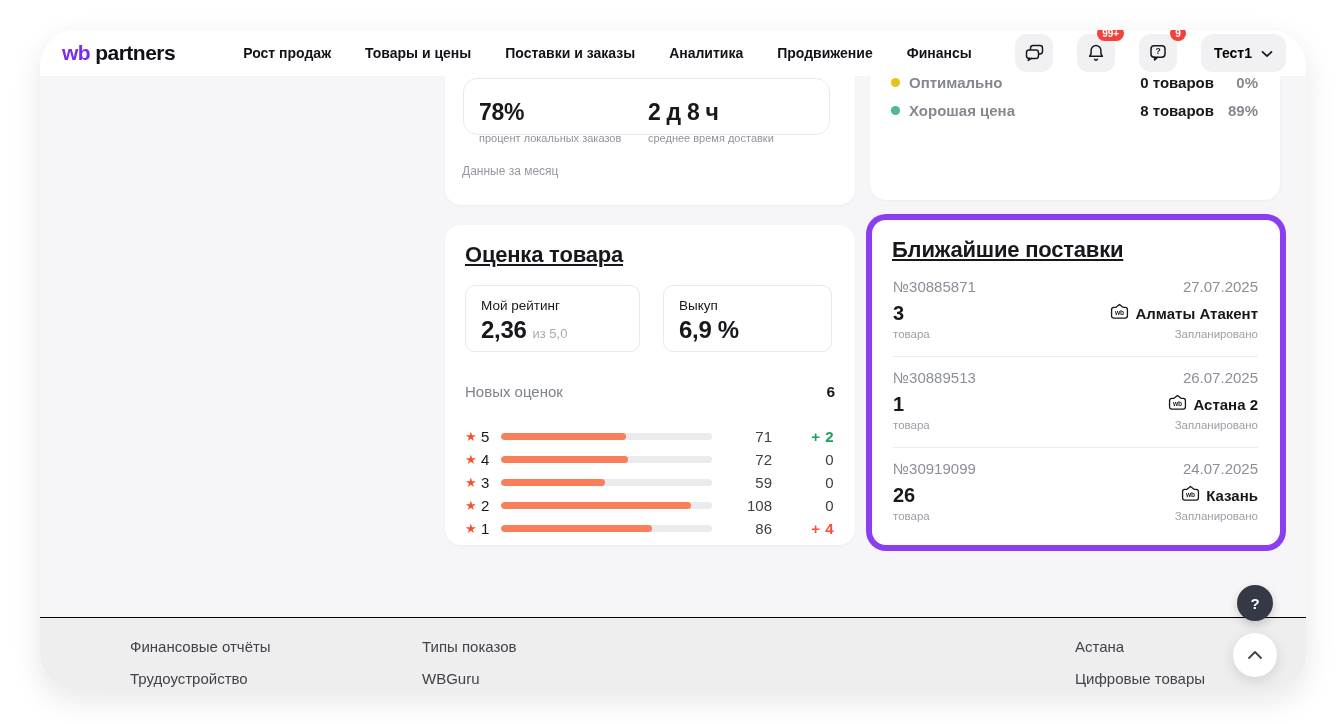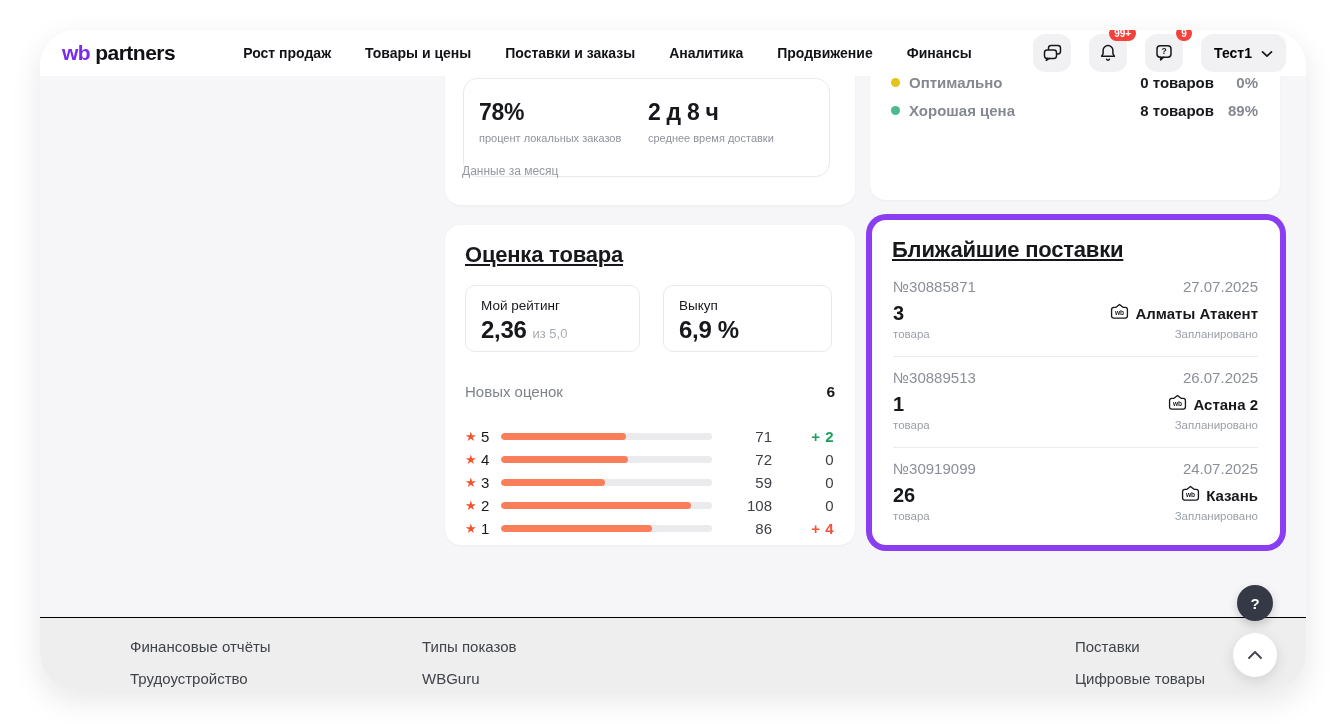--- a/index.html
+++ b/index.html
@@ -11,36 +11,36 @@
             box-shadow:0 10px 30px rgba(20,20,40,0.10); }
 
   
   .header { position:absolute; left:0; top:0; right:0; height:46px; background:#fff;
             display:flex; align-items:center; z-index:30; }
   .logo { margin-left:22px; font-size:21px; font-weight:700; letter-spacing:-0.5px; display:flex; gap:5px; }
   .logo .wb { color:#7a2bf0; }
   .logo .partners { color:#101116; }
   .nav { display:flex; gap:34px; margin-left:68px;text-align:right; }
   .nav a { font-size:14px; font-weight:700; color:#121318; text-decoration:none; white-space:nowrap; cursor:pointer; }
-  .actions { margin-left:auto; margin-right:20px; display:flex; gap:18px; align-items:flex-end; }
+  .actions { margin-left:auto; margin-right:20px; display:flex; gap:24px; align-items:flex-end; }
   .icon-btn { position:relative; width:38px; height:38px; border-radius:12px; background:#f1f1f3;
               display:flex; align-items:center; justify-content:center; cursor:pointer; border:none; }
   .icon-btn svg { display:block; }
   .badge { position:absolute; top:-8px; right:-9px; background:#f5413c; color:#fff;
            font-size:10px; font-weight:700; line-height:1; padding:3px 5px 2px;
            border-radius:9px; min-width:16px; text-align:center; }
   .account { height:38px; border-radius:12px; background:#f1f1f3; display:flex; align-items:center;
              gap:9px; padding:0 13px; font-size:14px; font-weight:700; cursor:pointer; border:none; }
 
   
   .content { position:absolute; left:0; top:46px; right:0; height:541px; background:#f6f6f8; overflow:hidden; }
   .card { position:absolute; background:#fff; border-radius:16px; box-shadow:0 1px 3px rgba(20,20,40,0.04); }
 
   .card-a { left:405px; top:-64px; width:410px; height:193px; }
-  .metric-box { position:absolute; left:18px; top:66px; width:367px; height:99px;
+  .metric-box { position:absolute; left:18px; top:66px; width:367px; height:57px;
                 border:1px solid #e9e9ed; border-radius:14px; }
   .metric { position:absolute; top:20px; }
   .metric .v { font-size:23px; font-weight:700; letter-spacing:-0.3px; }
   .metric .l { font-size:11px; color:#8f939b; margin-top:6px; }
   .footnote { position:absolute; left:17px; top:152px; font-size:12px; color:#9599a1; }
 
   .card-b { left:830px; top:-64px; width:410px; height:188px; }
   .legend { position:absolute; left:21px; right:22px; top:60px; }
   .legend-row { display:flex; align-items:center; height:20px; margin-bottom:8px;font-weight:bold; }
   .dot { width:9px; height:9px; border-radius:50%; margin-right:9px; flex:none; }
@@ -323,21 +323,21 @@
   <div class="footerbar" id="footerWrap">
       <div class="fcol" style="left: 90px;">
         <a>Финансовые отчёты</a>
         <a>Трудоустройство</a>
       </div>
       <div class="fcol" style="left: 382px;">
         <a>Типы показов</a>
         <a>WBGuru</a>
       </div>
       <div class="fcol" style="left: 1035px;">
-        <a>Поставки</a>
+        <a>Астана</a>
         <a>Цифровые товары</a>
       </div>
     </div>
 
   <button class="help-float">
     <span>?</span>
   </button>
   <button class="top-float">
     <span>
       <svg width="16" height="10" viewBox="0 0 16 10" fill="none" stroke="#3f434a" stroke-width="1.8" stroke-linecap="round" stroke-linejoin="round">

